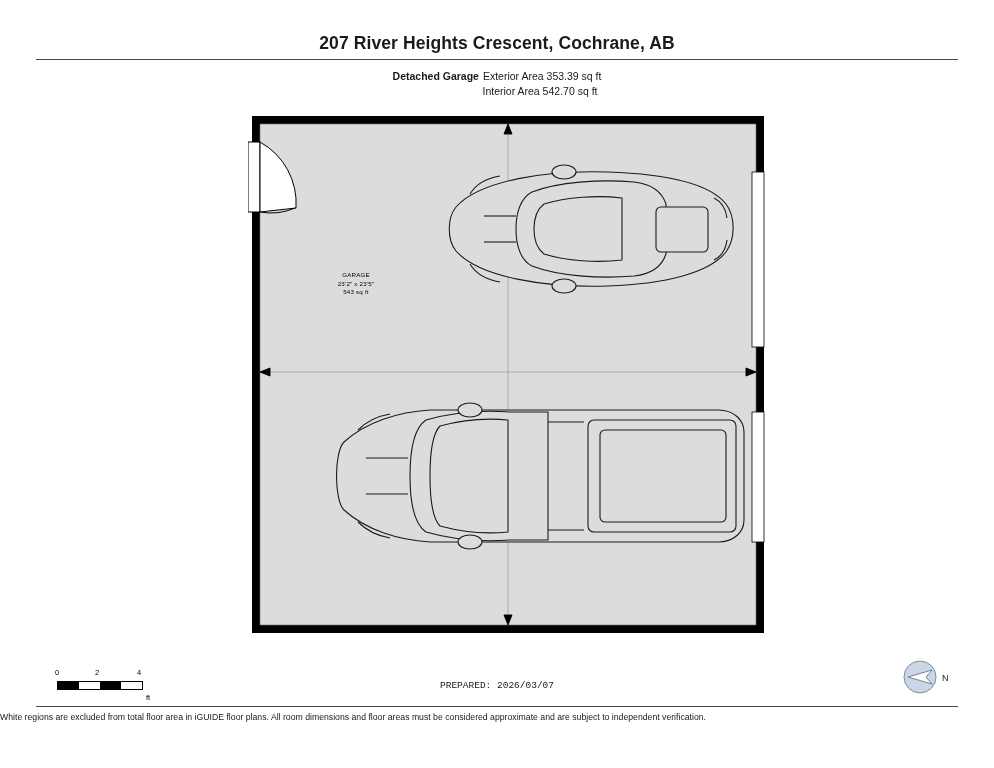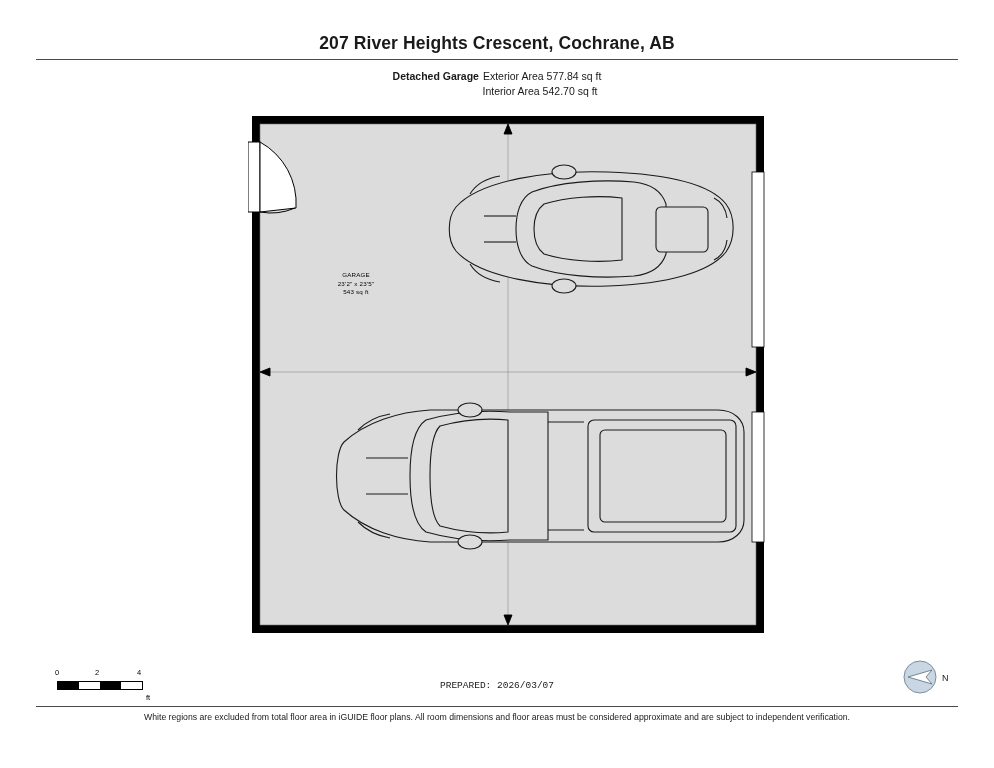--- a/index.html
+++ b/index.html
@@ -158,34 +158,33 @@
     left: 36px;
     width: 922px;
     height: 1px;
     background: #4a4a4a;
   }
   #disclaimer {
     position: absolute;
     top: 712px;
     left: 0;
     width: 994px;
-    text-align: center;
     font-size: 8.7px;
     color: #1a1a1a;
   }
 </style>
 </head>
 <body>
 
 <div id="page-title">207 River Heights Crescent, Cochrane, AB</div>
 <div id="title-rule"></div>
 
 <div id="area-summary">
   <span class="row1">
-    <span class="lbl">Detached Garage</span><span>Exterior Area 577.84 sq ft</span>
+    <span class="lbl">Detached Garage</span><span>Exterior Area 353.39 sq ft</span>
   </span>
   <span class="row2">Interior Area 542.70 sq ft</span>
 </div>
 
 <div id="plan">
   <svg width="520" height="525" viewBox="0 0 520 525" xmlns="http://www.w3.org/2000/svg">
 
     <rect x="4" y="4" width="512" height="517" fill="#000000"></rect>
 
     <rect x="12" y="12" width="496" height="501" fill="#dcdcdc" stroke="#6e6e6e" stroke-width="0.6"></rect>

